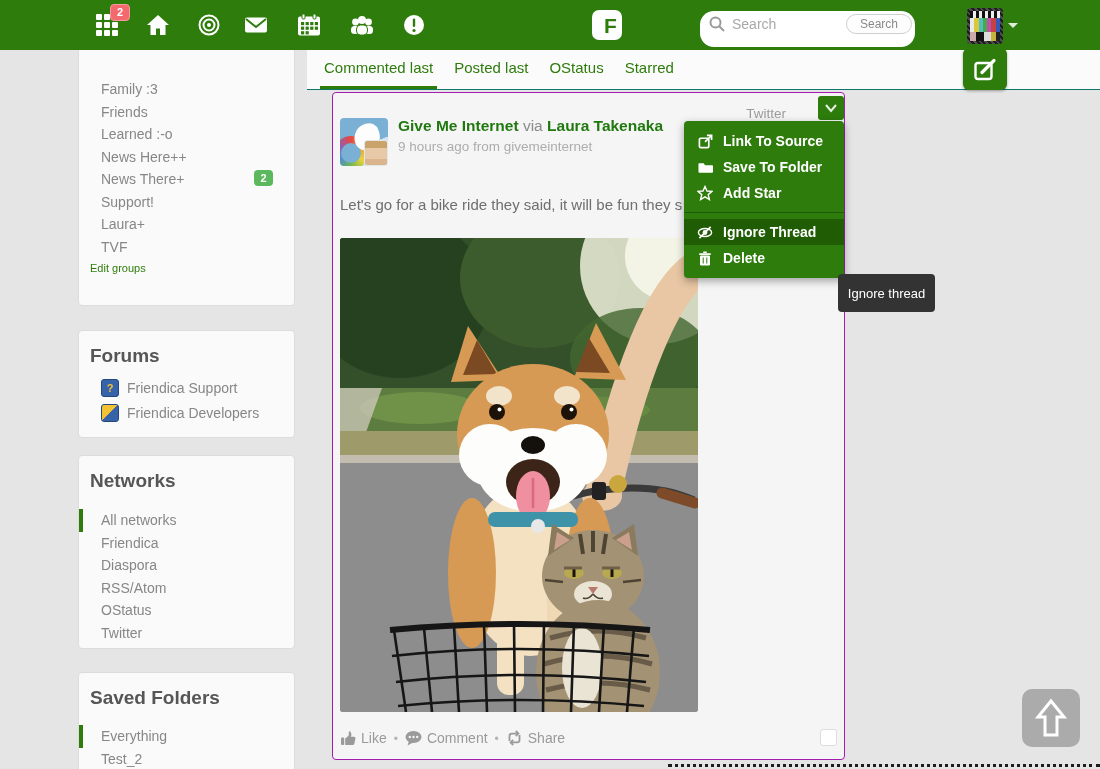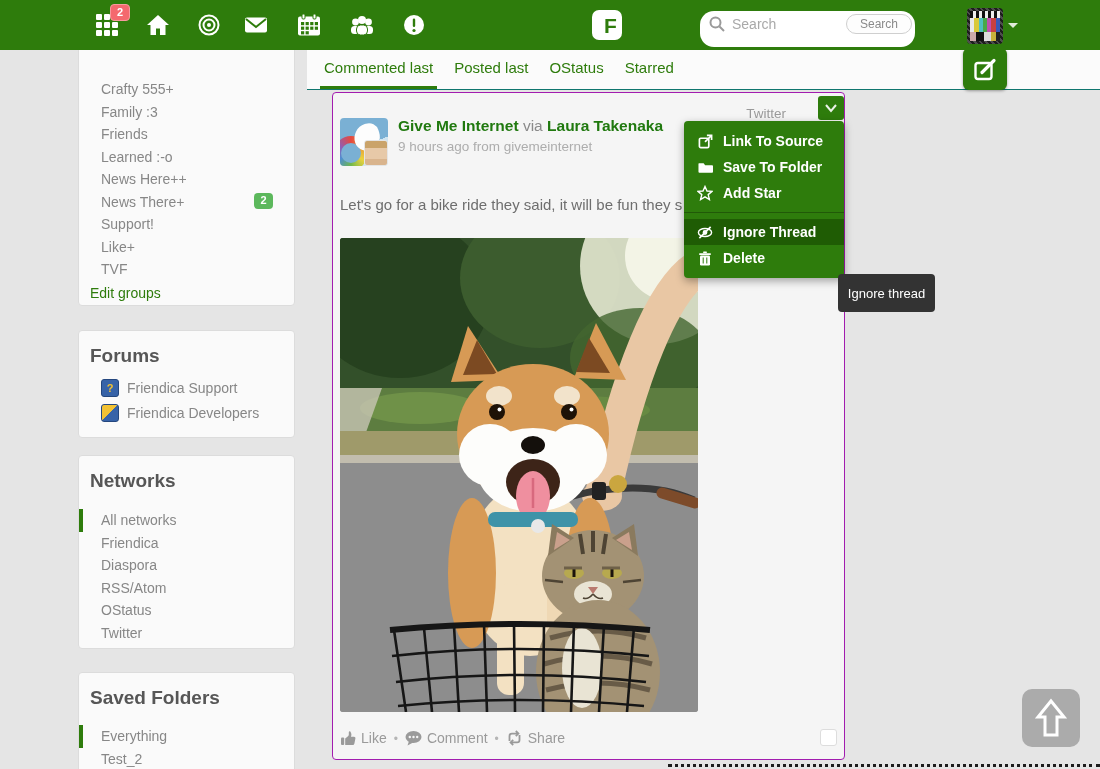--- a/index.html
+++ b/index.html
@@ -41,21 +41,21 @@
     box-shadow:0 1px 3px rgba(0,0,0,.35); display:flex; align-items:center; justify-content:center; cursor:pointer; z-index:20; }
 
   
   .panel { position:absolute; left:78px; width:217px; background:#fafafa; border:1px solid #dcdcdc; border-radius:4px; }
   .panel h3 { font-size:19px; color:#565656; margin:14px 0 0 11px; }
   .slist { list-style:none; }
   .slist li { position:relative; line-height:22.5px; font-size:14px; color:#878787; padding-left:22px; cursor:pointer; white-space:nowrap; }
   .slist li.active { border-left:4px solid #2e7c0c; padding-left:18px; }
   .grp-badge { position:absolute; right:21px; top:2px; background:#5cb85c; color:#fff; font-size:11px; font-weight:bold;
     padding:1.5px 6.5px; border-radius:4px; line-height:13px; }
-  .edit-link { display:block; margin:4px 0 0 11px; color:#2e7c0c; font-size:14px; cursor:pointer; text-decoration:none; }
+  .edit-link { display:block; margin:4px 0 0 11px; color:#2e7c0c; font-size:11px; cursor:pointer; text-decoration:none; }
   .forum-row { display:flex; align-items:center; gap:8px; padding-left:22px; height:25px; font-size:14px; color:#878787; cursor:pointer; }
   .forum-ic { width:18px; height:18px; border-radius:3px; flex:none; display:flex; align-items:center; justify-content:center;
     font-size:11px; font-weight:bold; }
   .forum-ic.support { background:#3763a8; color:#f2c233; border:1px solid #24477e; }
   .forum-ic.dev { background:linear-gradient(135deg,#f2c233 0 48%,#3763a8 48%); border:1px solid #24477e; }
 
   
   .post-panel { position:absolute; left:332px; top:92px; width:513px; height:668px; background:#f5f5f5;
     border:1px solid #a21caf; border-radius:4px; }
   .post-avatar { position:absolute; left:7px; top:25px; width:48px; height:48px; border-radius:4px; overflow:hidden;
@@ -208,29 +208,28 @@
 </div>
 <div class="compose-btn">
   <svg width="23" height="23" viewBox="0 0 23 23">
       <rect x="1.5" y="5" width="16" height="16" rx="2.5" fill="none" stroke="#fff" stroke-width="2.4"></rect>
       <line x1="8" y1="14.5" x2="20" y2="2.5" stroke="#fff" stroke-width="3.2" stroke-linecap="round"></line>
     </svg>
 </div>
 
 <div class="panel" style="top:-30px;height:336px">
   <ul class="slist" style="margin-top:107px">
-    <li><span>Crafty 555+</span></li>
     <li><span>Family :3</span></li>
     <li><span>Friends</span></li>
     <li><span>Learned :-o</span></li>
     <li><span>News Here++</span></li>
     <li><span>News There+</span>
       <span class="grp-badge">2</span></li>
     <li><span>Support!</span></li>
-    <li><span>Like+</span></li>
+    <li><span>Laura+</span></li>
     <li><span>TVF</span></li>
   </ul>
   <a class="edit-link">Edit groups</a>
 </div>
 
 <div class="panel" style="top:330px;height:108px">
   <h3>Forums</h3>
   <div style="margin-top:8px">
     <div class="forum-row">
       <span class="forum-ic support">?</span>

